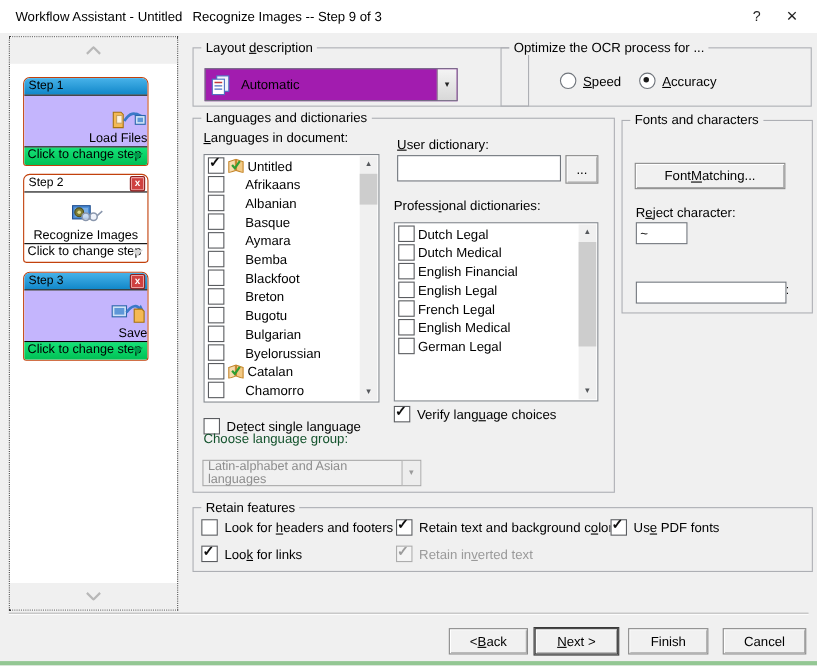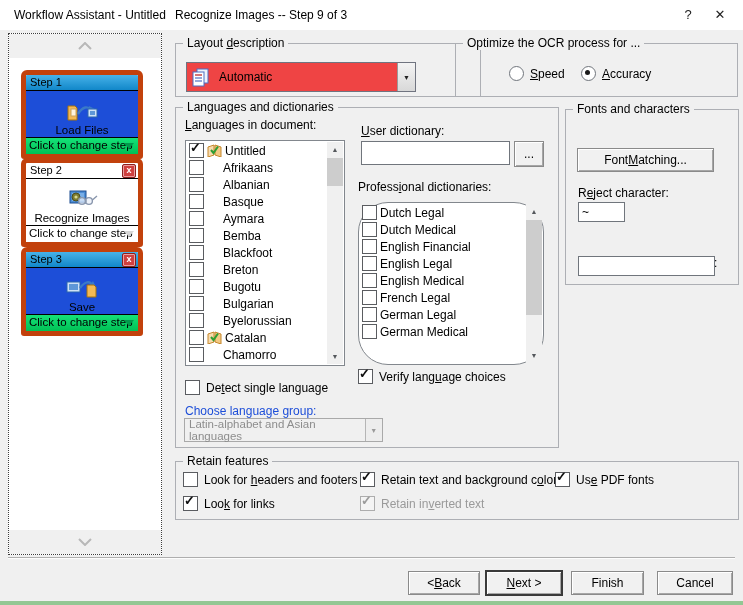--- a/index.html
+++ b/index.html
@@ -11,36 +11,36 @@
   u{text-decoration:underline;}
   
   .titlebar{position:absolute;left:0;top:0;width:743px;height:30px;background:#ffffff;}
   .app-title{position:absolute;left:14px;top:8px;white-space:nowrap;}
   .dialog-title{position:absolute;left:175px;top:8px;white-space:nowrap;}
   .tb-btn{position:absolute;top:0;width:32px;height:30px;line-height:30px;text-align:center;font-size:13px;color:#222;cursor:default;}
   
   .sidebar{position:absolute;left:8px;top:33px;width:152px;height:520px;border:1px dotted #3c3c3c;background:#ffffff;}
   .sb-strip{position:absolute;left:0;right:0;height:24px;background:#f0f0f0;display:flex;align-items:center;justify-content:center;}
   .sb-strip.top{top:0;} .sb-strip.bot{bottom:0;}
-  .card{position:absolute;left:12px;width:112px;border:5px solid #c2410c;border-radius:6px 6px 3px 3px;overflow:hidden;background:#fff;}
+  .card{position:absolute;left:12px;width:112px;border:1px solid #c2410c;border-radius:6px 6px 3px 3px;overflow:hidden;background:#fff;}
   .card-h{height:15px;line-height:15px;padding-left:4px;font-size:11px;border-bottom:1px solid #000;position:relative;}
   .card-h.blue{background:linear-gradient(#47b2e9,#1187c9);}
   .card-b{height:45px;display:flex;flex-direction:column;align-items:center;justify-content:flex-end;padding-bottom:1px;font-size:11.5px;}
-  .card-b.yellow{background:#1d4ed8;}
+  .card-b.yellow{background:#c4b5fd;align-items:flex-end;}
   .card-f{height:16px;line-height:15px;font-size:11.5px;padding-left:3px;border-top:1px solid #000;position:relative;white-space:nowrap;}
   .card-f.green{background:linear-gradient(#15e278,#00c155);}
   .tri{position:absolute;right:4px;top:5px;width:0;height:0;border-left:5px solid transparent;border-right:5px solid transparent;}
   .tri.g{border-top:6px solid #009a4b;}
   .tri.grey{border-top:6px solid #d6d6d6;}
   .close-x{position:absolute;right:2px;top:1px;width:12px;height:12px;background:#cf4040;border:1px solid #8c1f1f;box-shadow:inset 0 0 0 1px #eba0a0;border-radius:2px;color:#fff;font-size:9px;line-height:10px;text-align:center;font-weight:bold;}
   
   .grp{position:absolute;border:1px solid #adafb4;}
   .grp>.lg{position:absolute;top:-8px;left:7px;background:#f0f0f0;padding:0 4px;white-space:nowrap;}
   
-  .combo{position:absolute;background:#ef4444;border:1px solid #707480;display:flex;align-items:center;padding-left:4px;}
+  .combo{position:absolute;background:#a21caf;border:1px solid #707480;display:flex;align-items:center;padding-left:4px;}
   .combo .da{margin-left:auto;width:17px;align-self:stretch;background:linear-gradient(#f4f4f4,#d8d8d8);border-left:1px solid #9a9a9a;display:flex;align-items:center;justify-content:center;font-size:7px;color:#222;}
   .combo.disabled{background:#f0f0f0;color:#8d8d8d;border-color:#a9a9a9;}
   .combo.disabled .da{background:#ededed;color:#9a9a9a;border-left-color:#b5b5b5;}
   .txt{position:absolute;background:#fff;border:1px solid #70757c;padding:2px 3px;font-size:12px;overflow:hidden;white-space:nowrap;}
   .btn{position:absolute;background:#f1f1f1;border:1px solid #8a8a8a;box-shadow:inset 1px 1px 0 #ffffff,inset -1px -1px 0 #a6a6a6;display:flex;align-items:center;justify-content:center;font-size:12px;white-space:nowrap;}
   .btn.def{border-color:#3a3a3a;box-shadow:0 0 0 1px #3a3a3a,inset 1px 1px 0 #ffffff,inset -1px -1px 0 #a6a6a6;}
   .cb13{width:13px;height:13px;background:#fff;border:1px solid #5a5c60;position:relative;flex:none;}
   .cb13 .mk{display:none;position:absolute;left:0px;top:-4px;font-size:13px;font-weight:bold;color:#101010;}
   .cb13.on .mk{display:block;}
   .cb13.dis{border-color:#adadad;background:#f4f4f4;}
@@ -49,21 +49,21 @@
   .cbrow.dis{color:#9a9a9a;}
   .radio{width:13px;height:13px;border-radius:50%;background:#fff;border:1px solid #70757c;position:relative;flex:none;}
   .radio.on::after{content:"";position:absolute;left:3px;top:3px;width:5px;height:5px;border-radius:50%;background:#1a1a1a;}
   .listbox{position:absolute;background:#fff;border:1px solid #82878d;padding-top:1px;}
   .lrow{height:17px;display:flex;align-items:center;padding-left:3px;gap:3px;white-space:nowrap;}
   .sbv{position:absolute;top:1px;bottom:1px;right:1px;width:16px;background:#f0f0f0;}
   .sbv .ar{position:absolute;left:0;width:16px;height:15px;display:flex;align-items:center;justify-content:center;font-size:7px;color:#55585c;}
   .sbv .ar.up{top:0;} .sbv .ar.dn{bottom:0;}
   .sbv .th{position:absolute;left:0;width:16px;background:#cdcdcd;}
   .gl{position:absolute;white-space:nowrap;}
-  .gl.dis{color:#1d4ed8;margin-top:12px;}
+  .gl.dis{color:#14532d;}
   .sep{position:absolute;left:8px;width:727px;height:0;border-top:1px solid #aeaeae;border-bottom:1px solid #fdfdfd;}
   .accent{position:absolute;left:0;bottom:0;width:743px;height:4px;background:#93c793;}
   svg{display:block;}
 </style>
 </head>
 <body>
 
 <div class="titlebar">
   <span class="app-title">Workflow Assistant - Untitled</span>
   <span class="dialog-title">Recognize Images -- Step 9 of 3</span>
@@ -278,52 +278,48 @@
       <div class="th" style="top:16px;height:28px;"></div>
       <div class="ar dn">▼</div>
     </div>
   </div>
 
   <span class="gl" style="left:185px;top:16px;"><u>U</u>ser dictionary:</span>
   <div class="txt" style="left:185px;top:33px;width:141px;height:18px;"></div>
   <div class="btn" style="left:338px;top:33px;width:28px;height:24px;">...</div>
 
   <span class="gl" style="left:182px;top:72px;">Profess<u>i</u>onal dictionaries:</span>
-  <div class="listbox" style="left:182px;top:94px;width:184px;height:160px;border-radius:30px;">
+  <div class="listbox" style="left:182px;top:94px;width:184px;height:160px;">
     <div class="lrow">
         <span class="cb13"></span>
         <span>Dutch Legal</span>
       </div>
     <div class="lrow">
         <span class="cb13"></span>
         <span>Dutch Medical</span>
       </div>
     <div class="lrow">
         <span class="cb13"></span>
         <span>English Financial</span>
       </div>
     <div class="lrow">
         <span class="cb13"></span>
         <span>English Legal</span>
       </div>
     <div class="lrow">
         <span class="cb13"></span>
+        <span>French Legal</span>
+      </div>
+    <div class="lrow">
+        <span class="cb13"></span>
         <span>English Medical</span>
       </div>
     <div class="lrow">
         <span class="cb13"></span>
-        <span>French Legal</span>
-      </div>
-    <div class="lrow">
-        <span class="cb13"></span>
         <span>German Legal</span>
-      </div>
-    <div class="lrow">
-        <span class="cb13"></span>
-        <span>German Medical</span>
       </div>
     <div class="sbv">
       <div class="ar up">▲</div>
       <div class="th" style="top:16px;height:95px;"></div>
       <div class="ar dn">▼</div>
     </div>
   </div>
 
   <label class="cbrow" style="left:9px;top:272px;justify-content:center;">
     <span class="cb13"></span>

